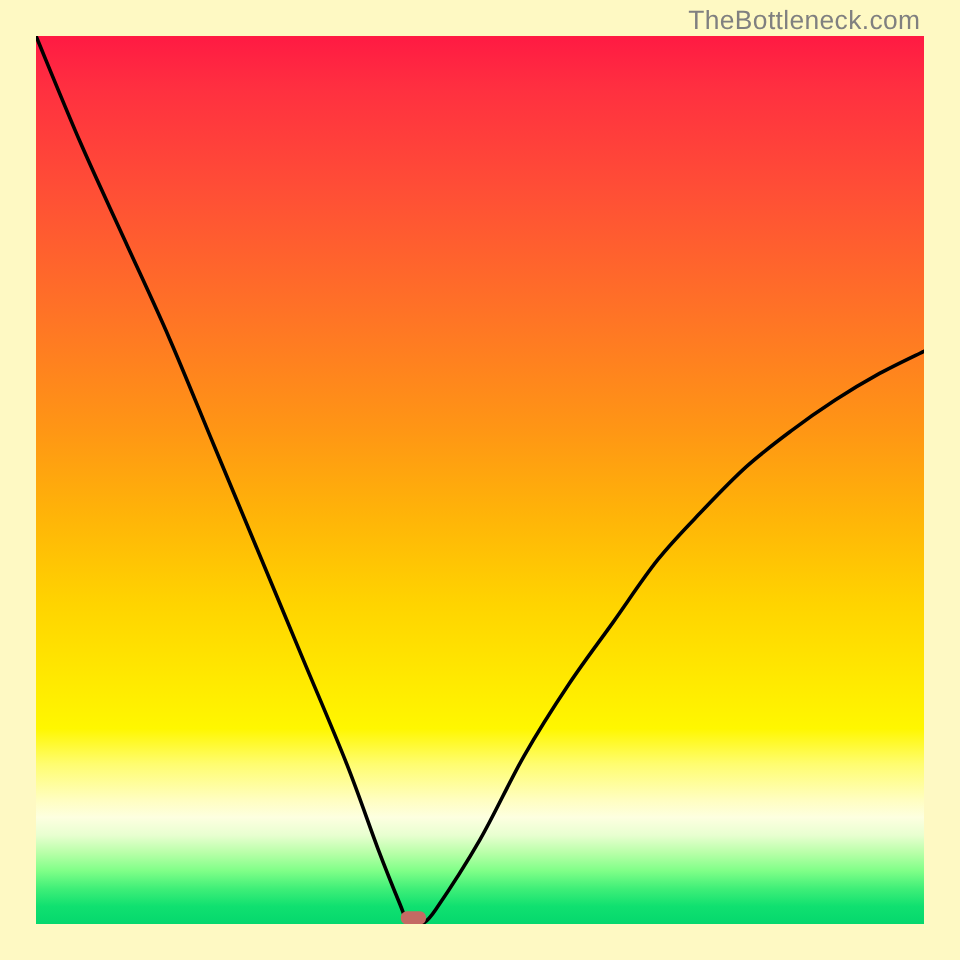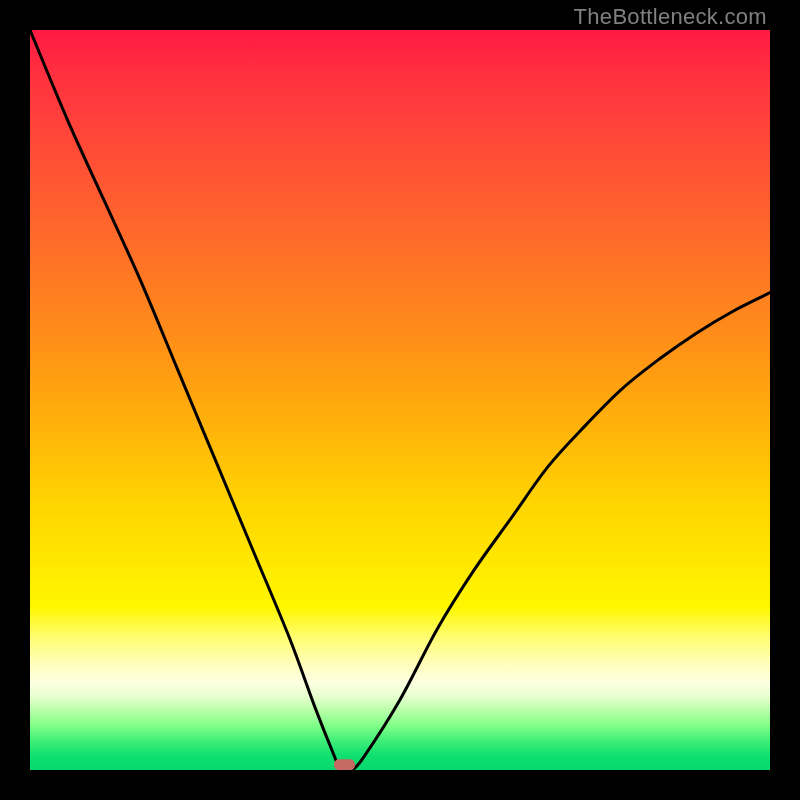--- a/index.html
+++ b/index.html
@@ -10,21 +10,21 @@
     overflow: hidden;
     position: relative;
     font-family: Arial, Helvetica, sans-serif;
   }
   .frame {
     position: absolute;
     top: 0;
     left: 0;
     width: 800px;
     height: 800px;
-    background: #000000;
+    background: #fef9c3;
     text-align: center;
   }
   .plot-area {
     position: absolute;
     top: 30px;
     left: 30px;
     width: 740px;
     height: 740px;
     overflow: hidden;
     background: linear-gradient(

